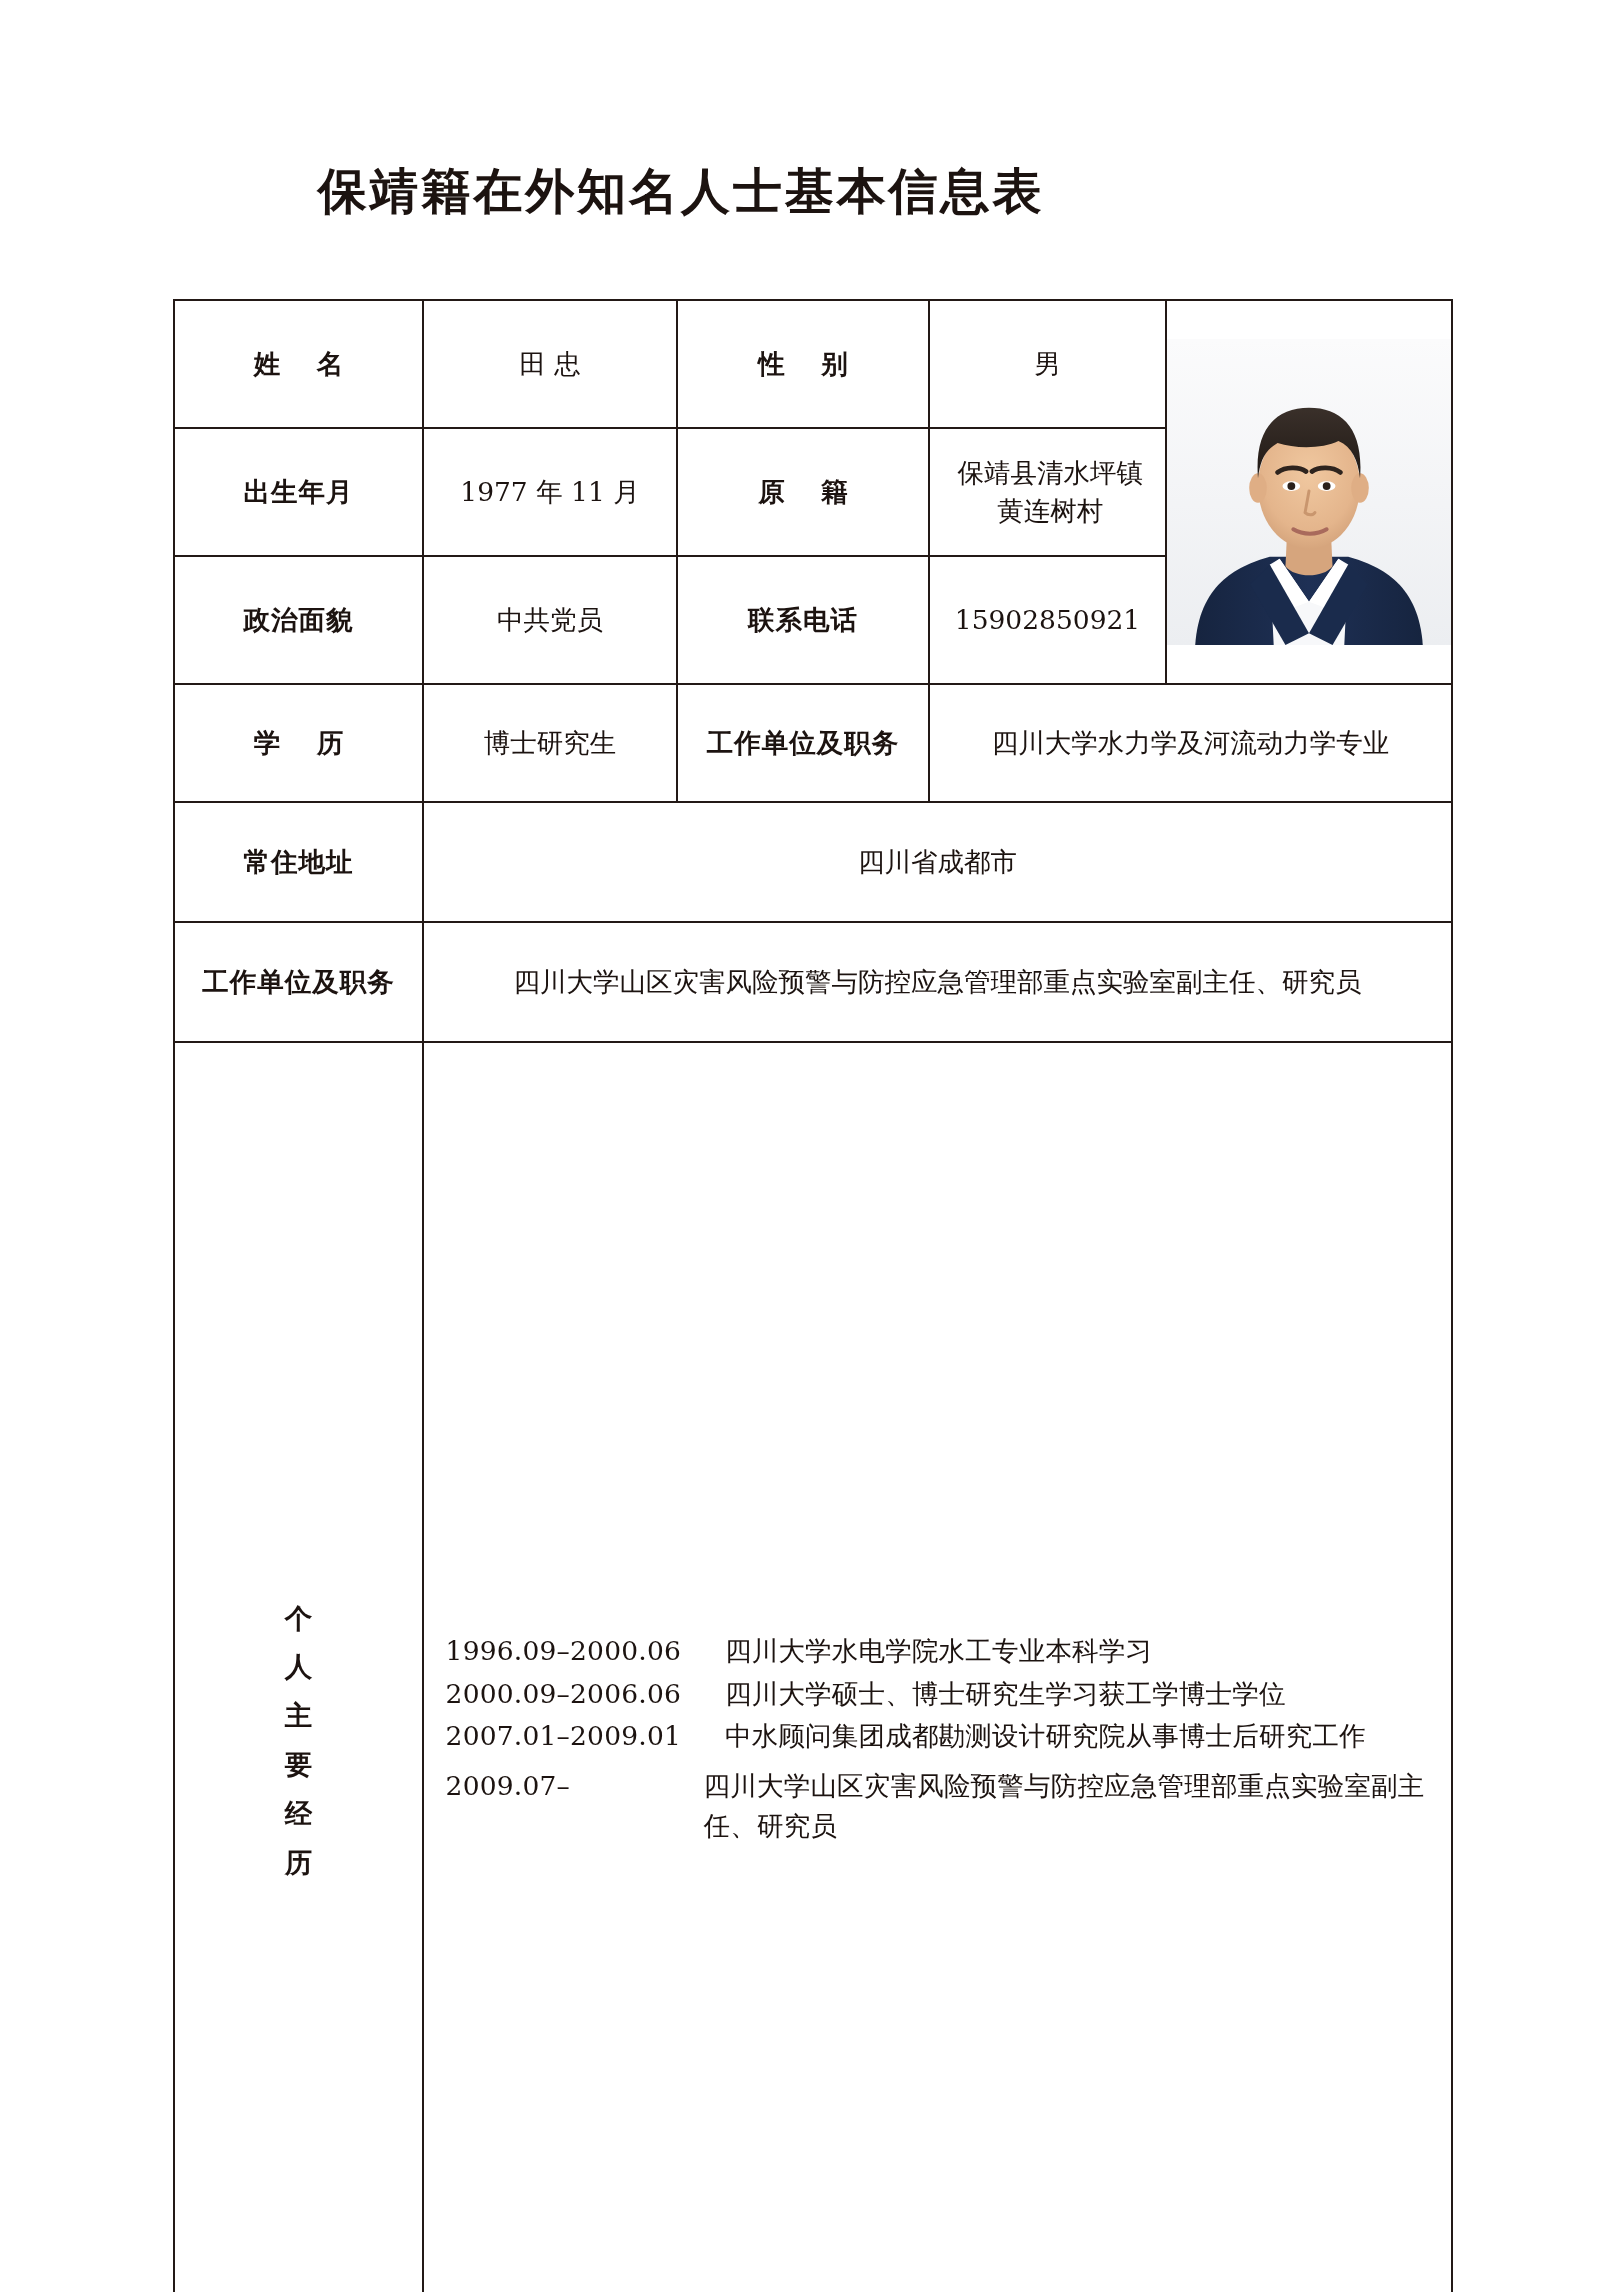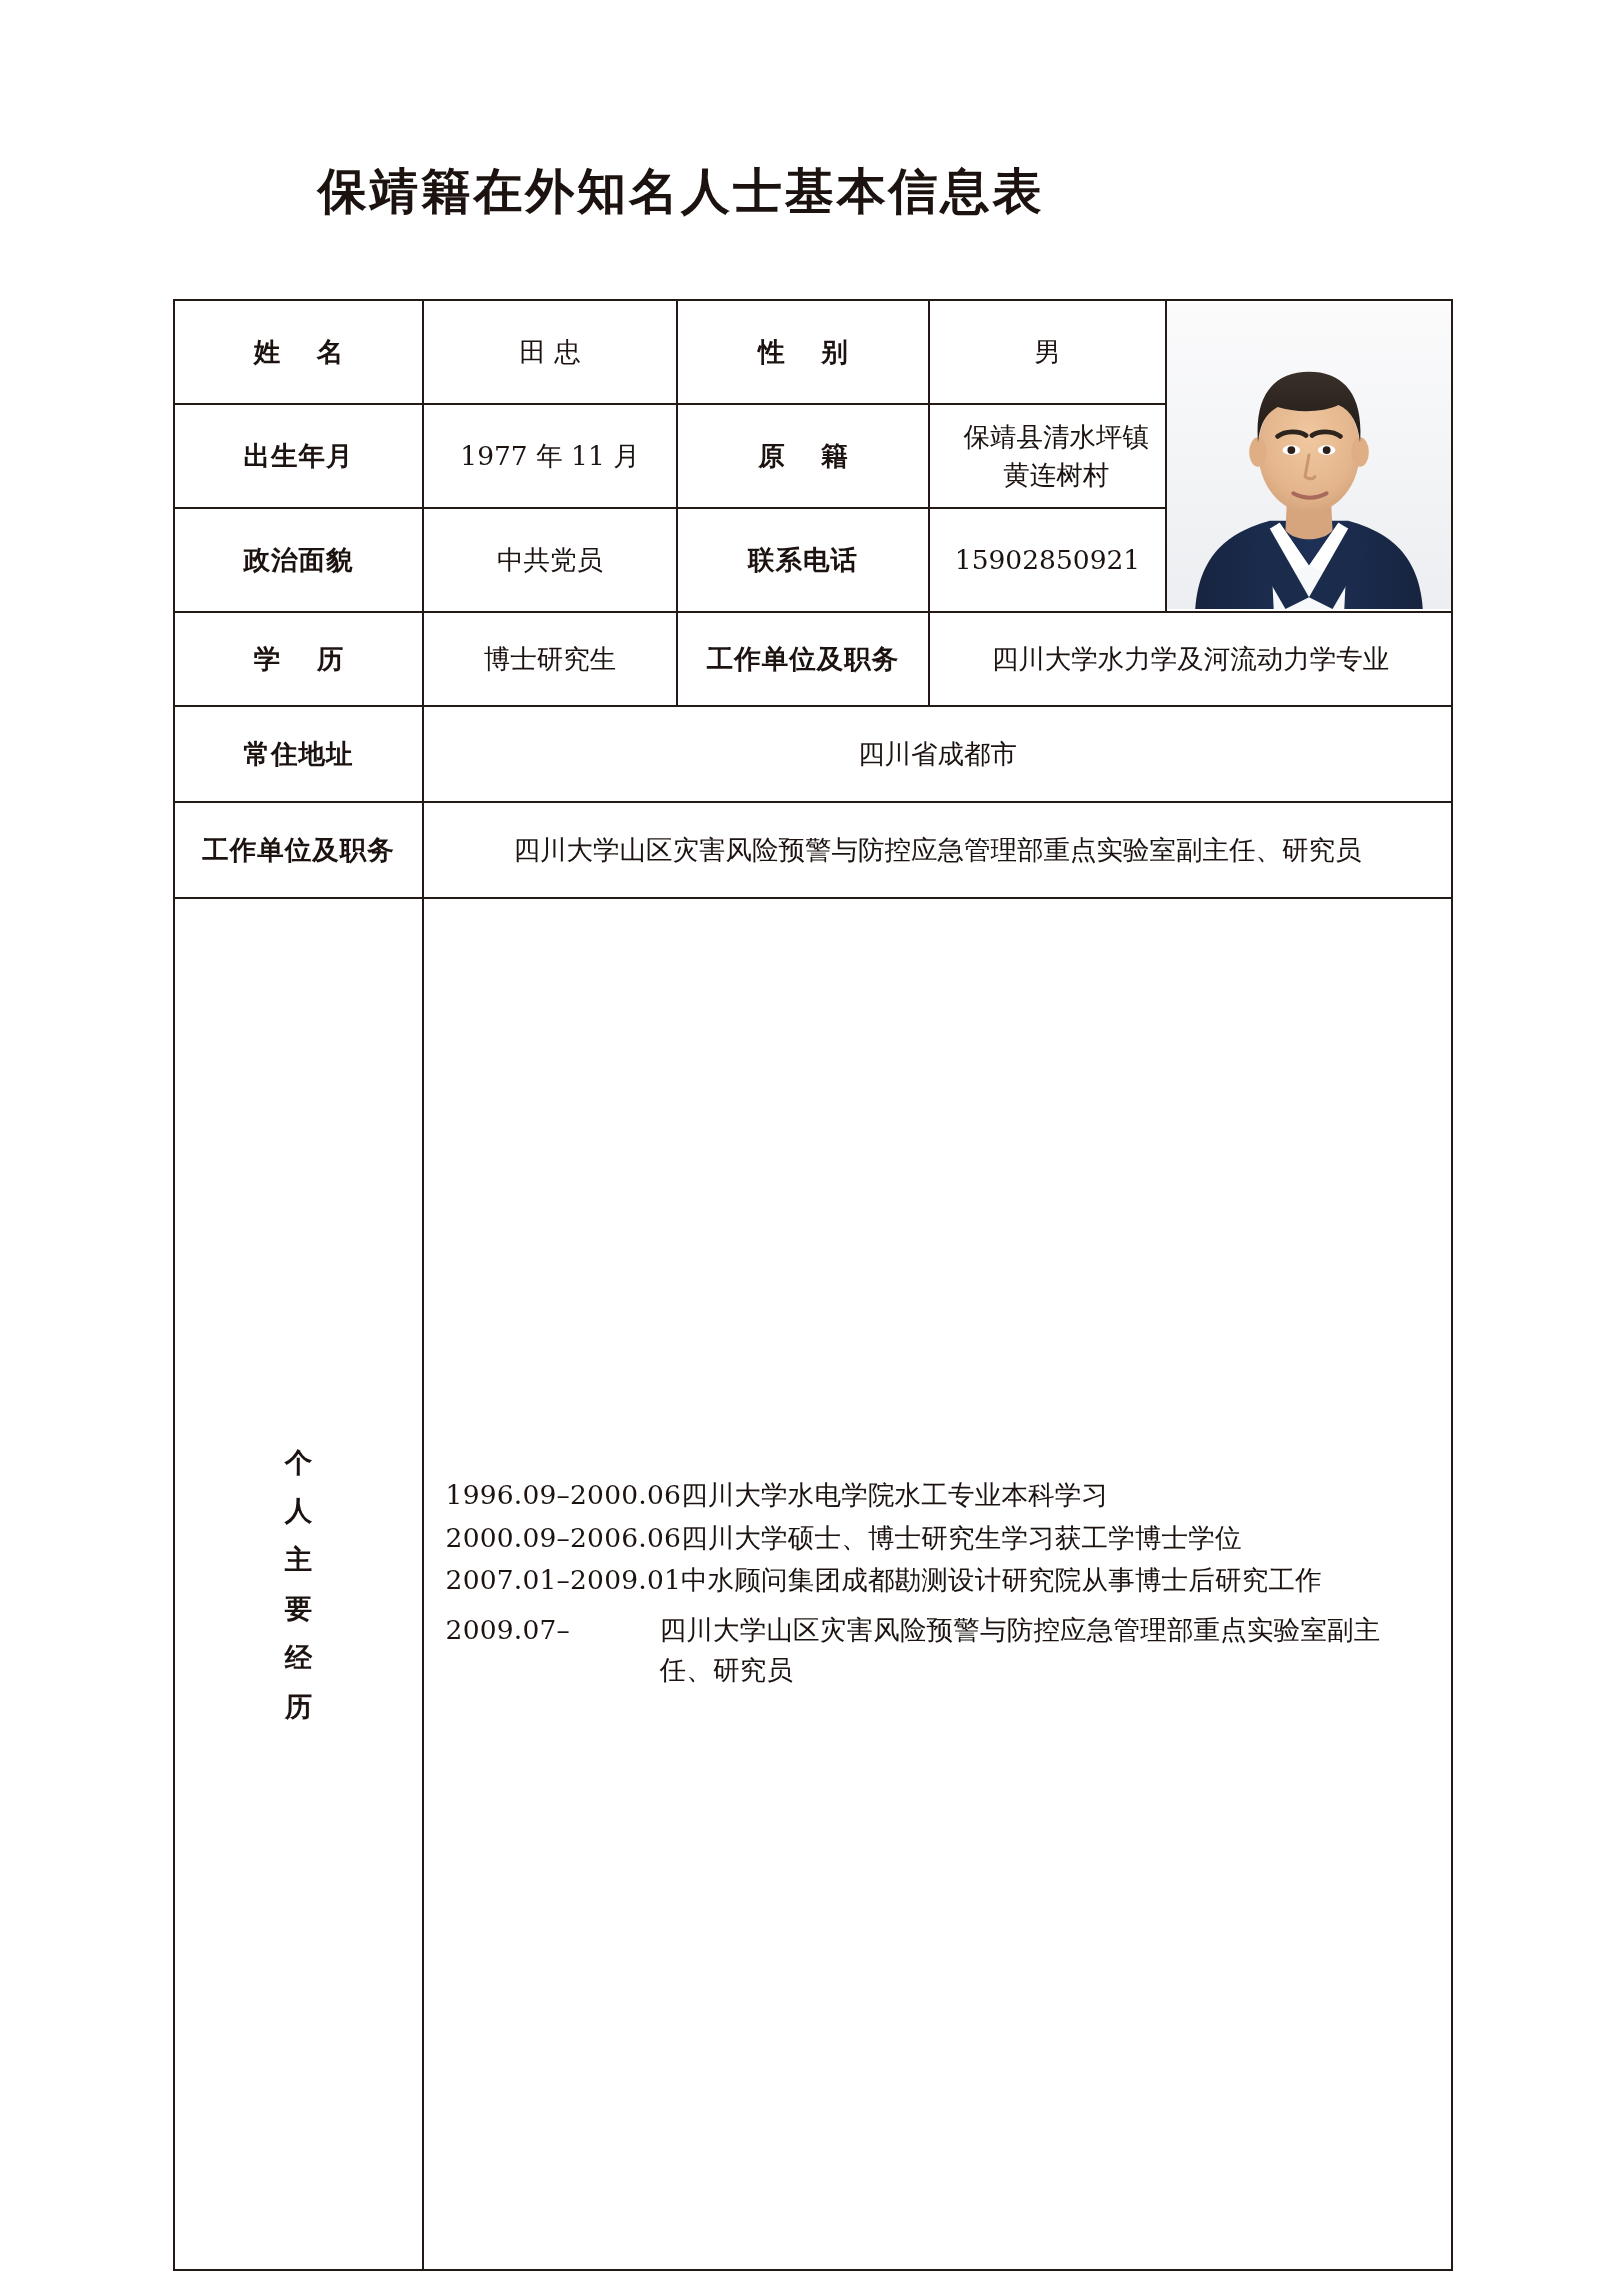--- a/index.html
+++ b/index.html
@@ -43,21 +43,21 @@
   .info-table {
     position: absolute;
     left: 173px;
     top: 299px;
     width: 1278px;
     border-collapse: collapse;
     table-layout: fixed;
   }
   .info-table td {
     border: 2px solid #231916;
-    padding: 0;
+    padding: 12px;
     vertical-align: middle;
     text-align: center;
     font-size: 26.5px;
     color: #1c1310;
     line-height: 1.45;
   }
   .lbl {
     font-weight: bold;
     letter-spacing: 1px;
   }
@@ -127,20 +127,21 @@
     padding: 0 !important;
   }
   .exp-list {
     padding: 0 25.5px 0 0;
     margin: 0;
   }
   .exp-row {
     display: flex;
     align-items: flex-start;
     margin-bottom: 2px;
+    gap: 44px;
   }
   .exp-date {
     flex: 0 0 214px;
     font-size: 26.5px;
     text-align: left;
     padding-left: 21.6px;
     line-height: 1.52;
     white-space: nowrap;
     letter-spacing: 0.2px;
   }

